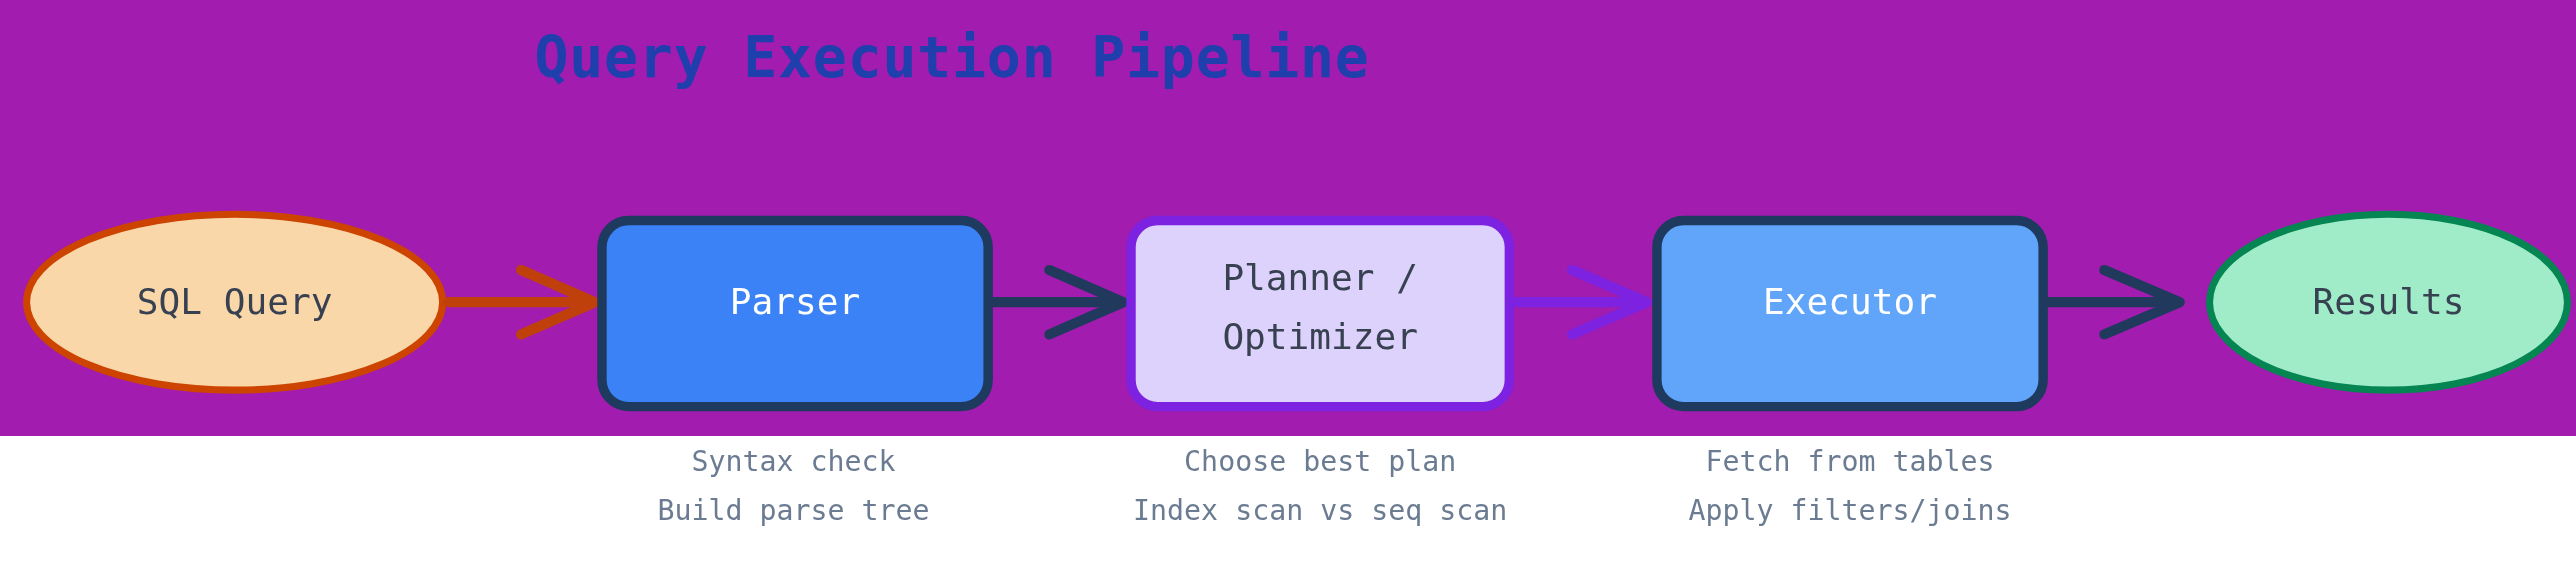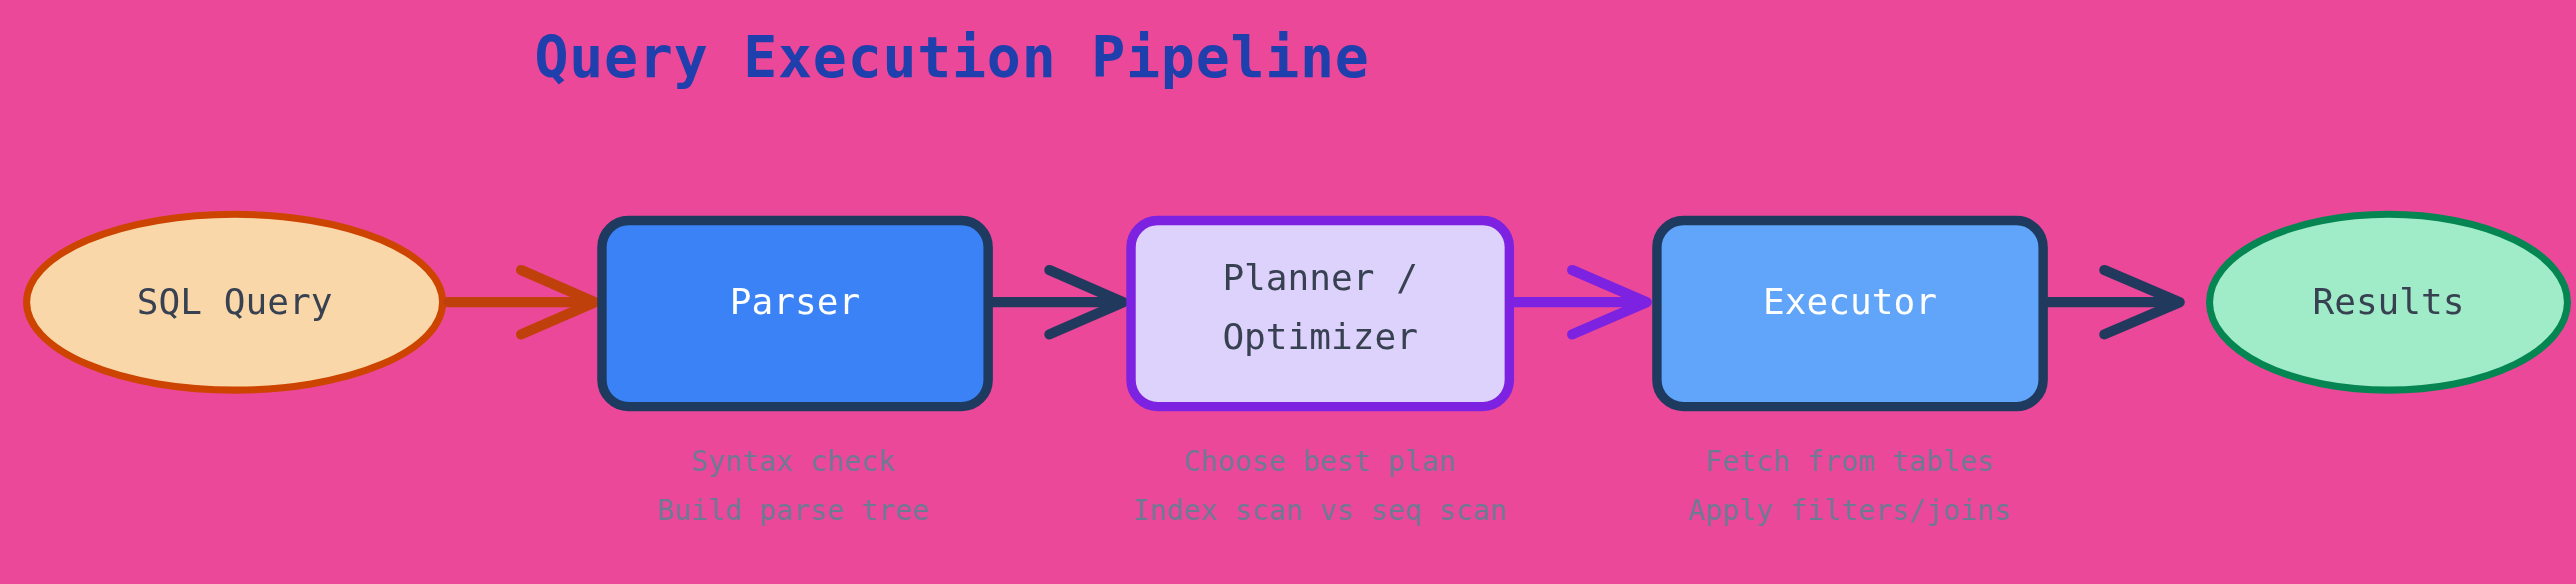--- a/index.html
+++ b/index.html
@@ -9,22 +9,22 @@
   }
   body {
     width: 2576px;
     height: 584px;
     font-family: "DejaVu Sans Mono", monospace;
     overflow: hidden;
   }
   #canvas {
     position: relative;
     width: 2576px;
-    height: 584px;
-    background: #ec4899;
+    height: 436px;
+    background: #a21caf;
   }
   svg#diagram {
     position: absolute;
     top: 0;
     left: 0;
     width: 2576px;
     height: 584px;
     display: block;
   }
   .diagram-title {

